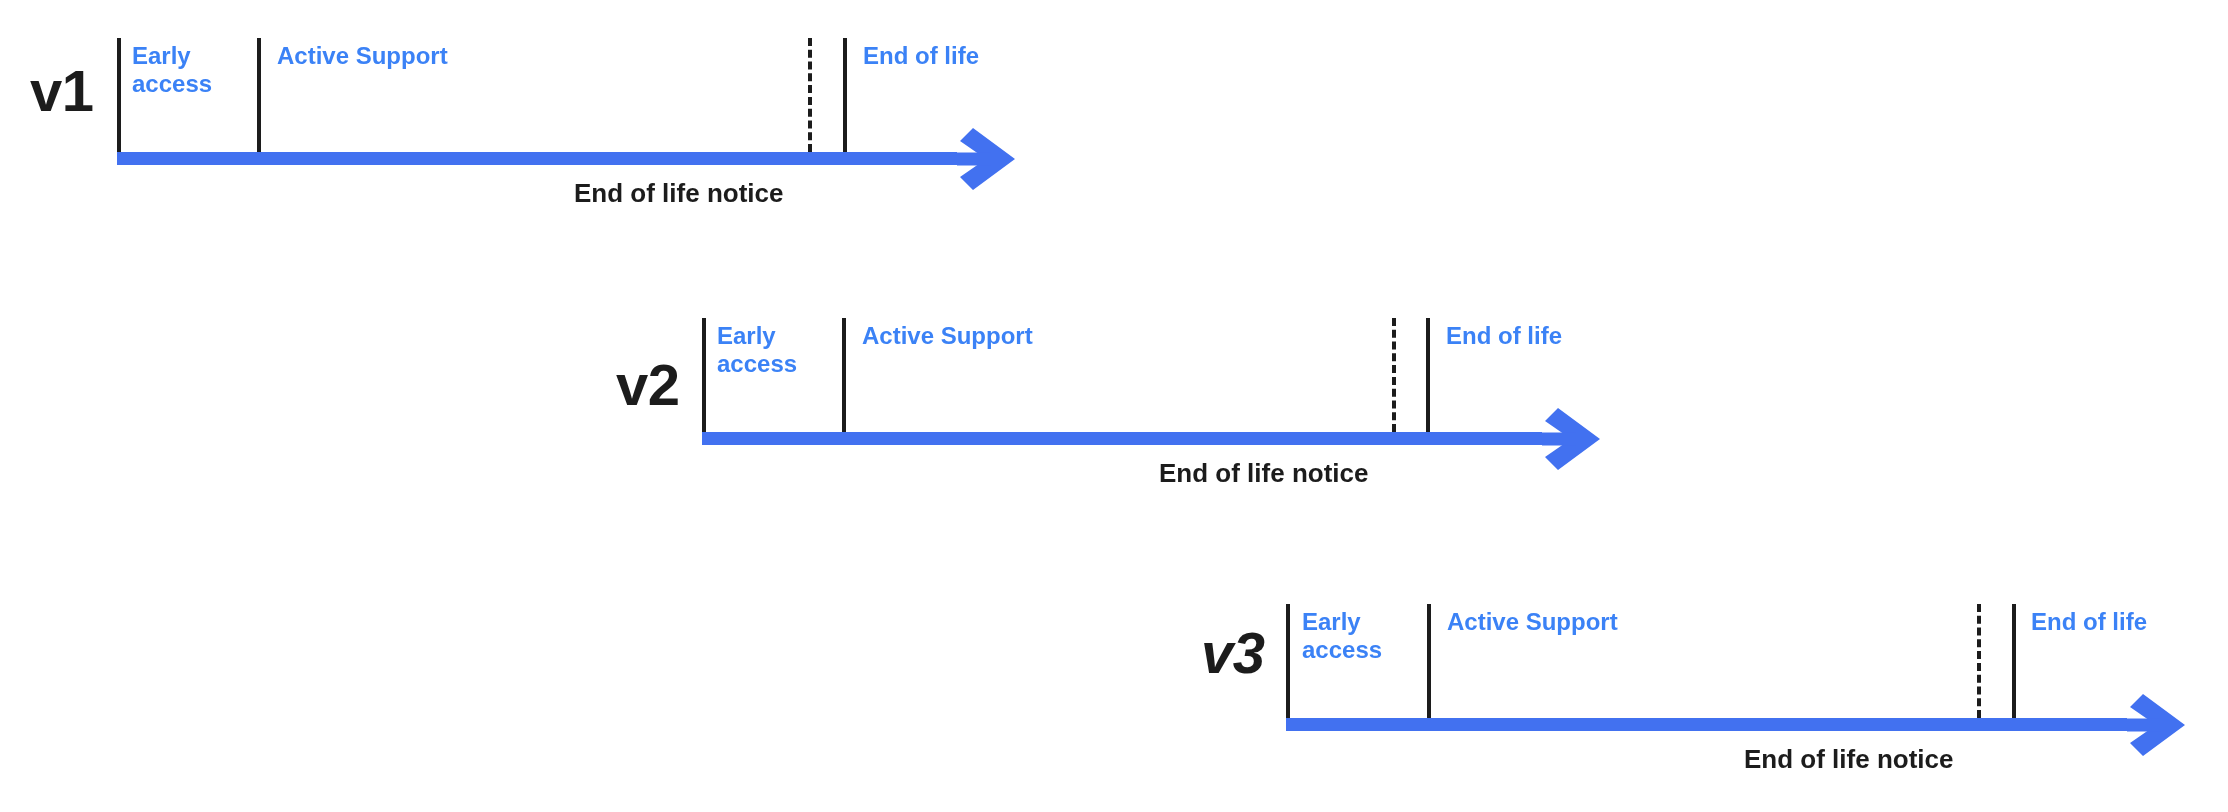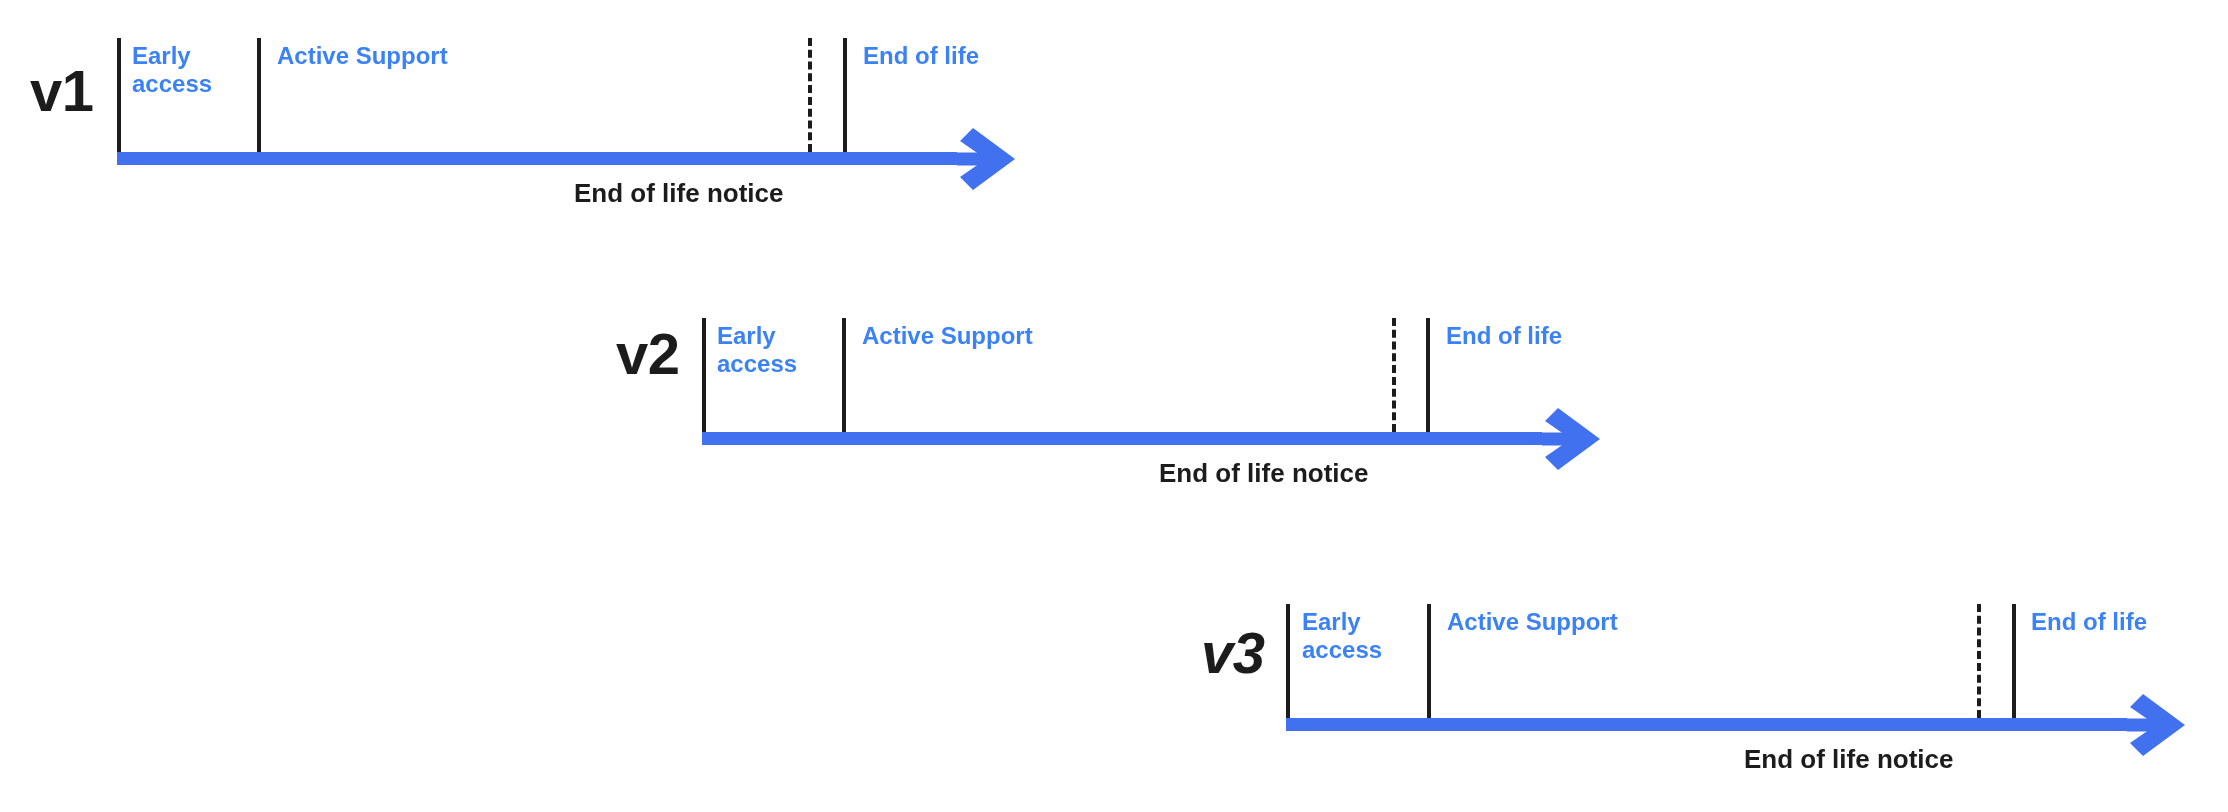--- a/index.html
+++ b/index.html
@@ -91,21 +91,21 @@
     <div class="phase-label" style="left: 277px; top: 42px;">Active Support</div>
     <div class="phase-label" style="left: 863px; top: 42px;">End of life</div>
     <div class="bar" style="--accent: #4271f0; left: 117px; top: 152px; height: 13px; width: 840px;"></div>
     <div class="arrow-head" style="left: 957px; top: 127.5px; width: 58px; height: 62px;">
       <svg width="58" height="62" viewBox="0 0 58 62">
         <path d="M16 0 L58 31 L16 62 L3 49 L29 31 L3 13 Z" fill="#4271f0"></path>
         <rect x="0" y="24.5" width="34" height="13" fill="#4271f0"></rect>
       </svg>
     </div>
     <div class="notice-label" style="left: 574px; top: 180px;">End of life notice</div>
-    <div class="version-label" style="left: 616px; top: 325px;">v2</div>
+    <div class="version-label" style="left: 616px; top: 356px;">v2</div>
     <div class="divider" style="left: 702px; top: 318px; height: 114px;"></div>
     <div class="divider" style="left: 842px; top: 318px; height: 114px;"></div>
     <div class="divider" style="left: 1426px; top: 318px; height: 114px;"></div>
     <div class="divider-dashed" style="left: 1392px; top: 318px; height: 114px;"></div>
     <div class="phase-label" style="left: 717px; top: 322px;">Early
 access</div>
     <div class="phase-label" style="left: 862px; top: 322px;">Active Support</div>
     <div class="phase-label" style="left: 1446px; top: 322px;">End of life</div>
     <div class="bar" style="--accent: #4271f0; left: 702px; top: 432px; height: 13px; width: 840px;"></div>
     <div class="arrow-head" style="left: 1542px; top: 407.5px; width: 58px; height: 62px;">

